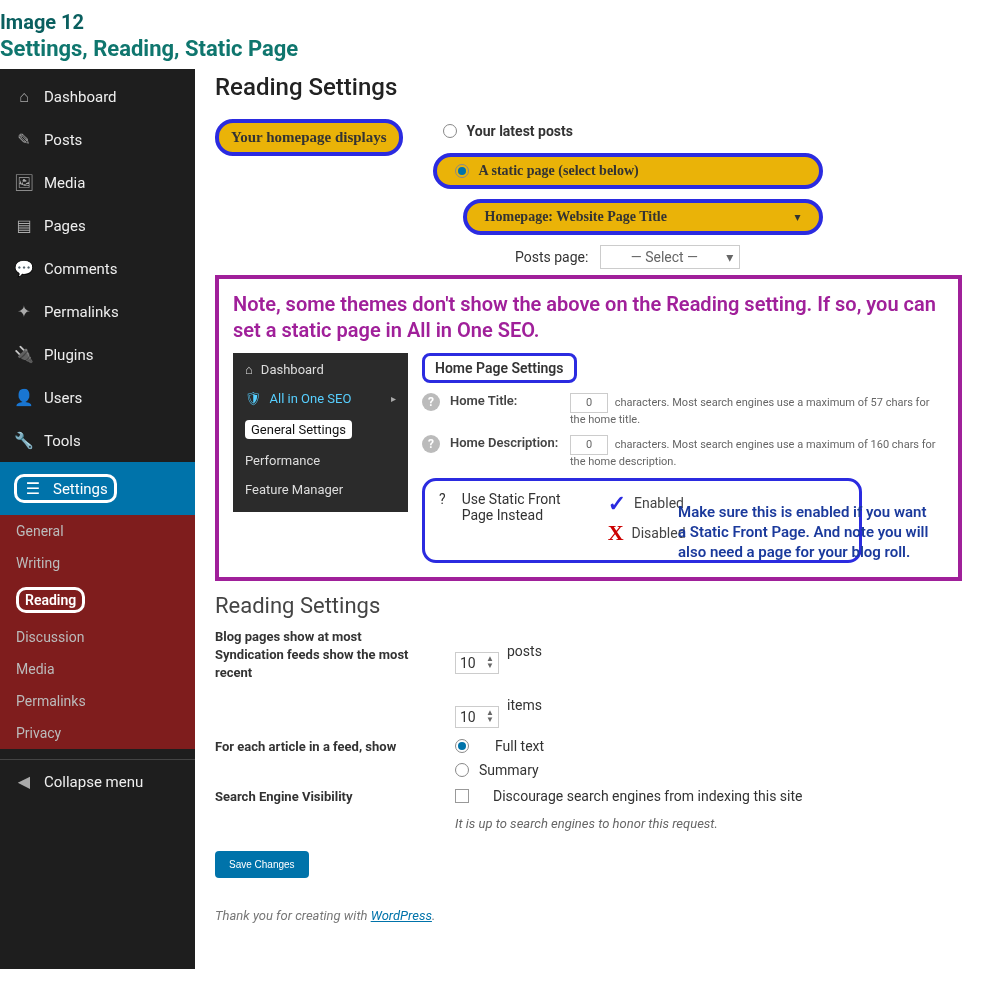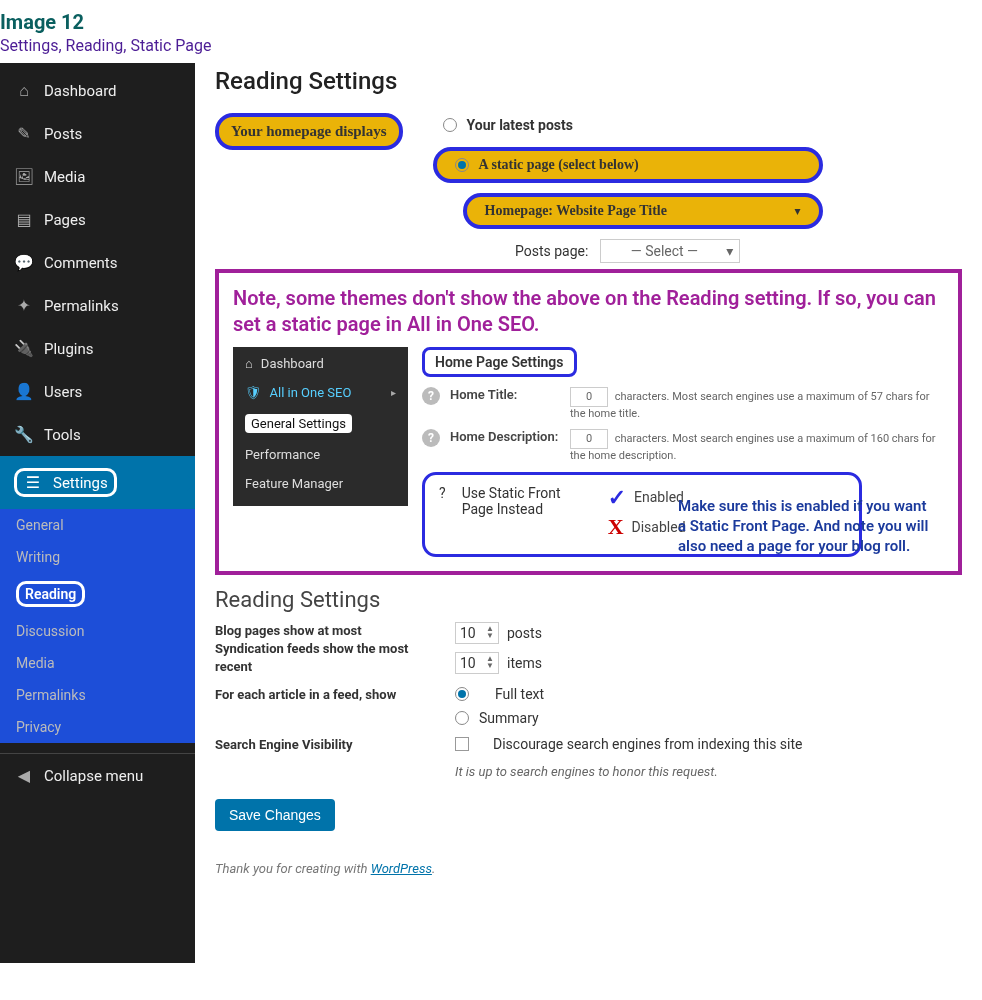--- a/index.html
+++ b/index.html
@@ -1,31 +1,31 @@
 <!DOCTYPE html>
 <html><head>
 <meta charset="utf-8">
 <style>
   * { box-sizing: border-box; margin: 0; padding: 0; }
   body { font-family: -apple-system, BlinkMacSystemFont, "Segoe UI", Roboto, sans-serif; font-size: 14px; color: #333; background: #fff; width: 982px; }
   
   .doc-header { padding: 10px 0 8px; }
   .doc-title { color: #0a5f5f; font-weight: bold; font-size: 20px; }
-  .doc-subtitle { color: #4c1d95; font-weight: normal; font-size: 16px; margin-top: 2px; }
+  .doc-subtitle { color: #0f766e; font-weight: bold; font-size: 22px; margin-top: 2px; }
   
   .admin-wrap { display: flex; }
   
   
   .sidebar { width: 195px; background: #1e1e1e; color: #eee; padding-top: 6px; min-height: 900px; }
   .sidebar-item { display: flex; align-items: center; gap: 10px; padding: 12px 14px; cursor: pointer; font-size: 15px; }
   .sidebar-item.current { background: #0073aa; color: #fff; position: relative; }
   .sidebar-item.current::after { content: ""; position: absolute; right: -8px; top: 50%; transform: translateY(-50%); border: 8px solid transparent; border-left-color: #0073aa; }
   .sidebar-item .icon { width: 20px; text-align: center; font-size: 16px; color: #aaa; }
   .sidebar-item.current .icon { color: #fff; }
-  .sidebar-subs { background: #1d4ed8; }
+  .sidebar-subs { background: #7f1d1d; }
   .sidebar-sub { padding: 8px 14px 8px 16px; font-size: 14px; color: #bbb; cursor: pointer; }
   .sidebar-sub.active { color: #fff; font-weight: 600; }
   .collapse-item { border-top: 1px solid #444; margin-top: 10px; }
   .box-highlight-white { border: 3px solid #fff; border-radius: 10px; padding: 2px 6px; display: inline-block; }
   
   
   .content { flex: 1; padding: 0 20px 20px 20px; position: relative; }
   .content h1 { font-size: 24px; font-weight: 500; margin: 4px 0 18px; color: #222; }
   
   .row { display: flex; align-items: flex-start; gap: 30px; margin-bottom: 10px; }
@@ -66,26 +66,26 @@
   .check-blue { color: #2b2be0; font-size: 22px; font-weight: bold; }
   .x-red { color: #cc0000; font-size: 22px; font-weight: bold; font-family: Georgia, serif; }
   
   .blue-note { color: #1b3a9c; font-weight: 600; font-size: 15px; line-height: 1.35; position: absolute; right: 20px; bottom: 14px; width: 260px; }
   
   
   .lower h2 { font-size: 22px; font-weight: 400; margin: 8px 0 10px; color: #444; }
   .ls-row { display: flex; align-items: flex-start; gap: 20px; margin-bottom: 10px; }
   .ls-label { font-weight: bold; font-size: 13px; width: 220px; line-height: 1.4; }
   .ls-val { display: flex; flex-direction: column; gap: 8px; font-size: 14px; color: #333; }
-  .num-input { border: 1px solid #ccc; padding: 2px 4px; width: 44px; display: inline-flex; align-items: center; justify-content: space-between; }
+  .num-input { border: 1px solid #ccc; padding: 2px 4px; width: 44px; display: inline-flex; align-items: center; justify-content: space-between; margin-top: 24px; }
   .num-input .steppers { font-size: 8px; line-height: 0.8; color: #666; display: flex; flex-direction: column; }
   .checkbox-sq { width: 14px; height: 14px; border: 1px solid #999; display: inline-block; vertical-align: middle; }
   .hint { font-style: italic; color: #666; font-size: 13px; margin-top: 4px; }
   
-  .save-btn { background: #0073aa; color: #fff; border: none; padding: 8px 14px; border-radius: 4px; font-size: 14px; cursor: pointer; margin-top: 10px; }
+  .save-btn { background: #0073aa; color: #fff; border: none; padding: 8px 14px; border-radius: 4px; font-size: 10px; cursor: pointer; margin-top: 10px; }
   
   .footer-text { font-style: italic; color: #777; font-size: 13px; margin-top: 30px; }
   .footer-link { color: #0073aa; text-decoration: underline; }
 </style>
 </head>
 <body>
 
 <div class="doc-header">
   <div class="doc-title">Image 12</div>
   <div class="doc-subtitle">Settings, Reading, Static Page</div>

